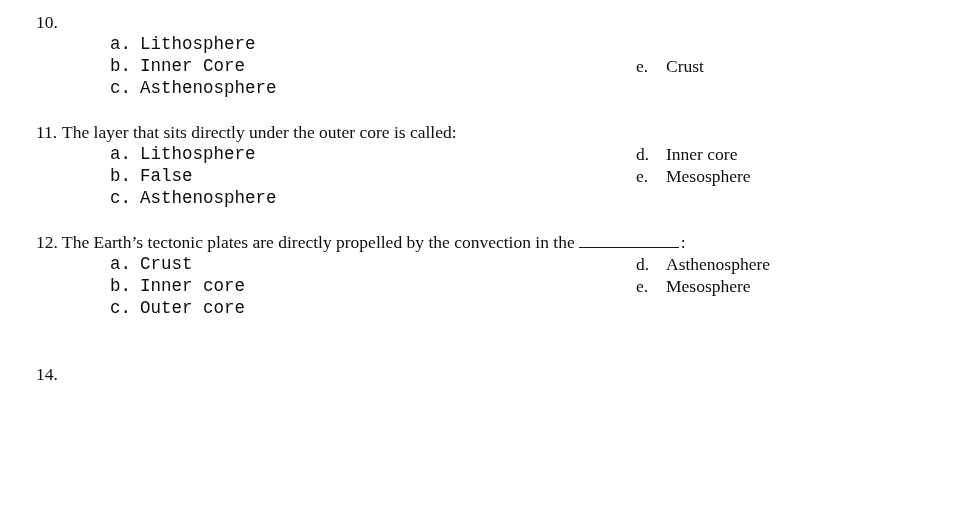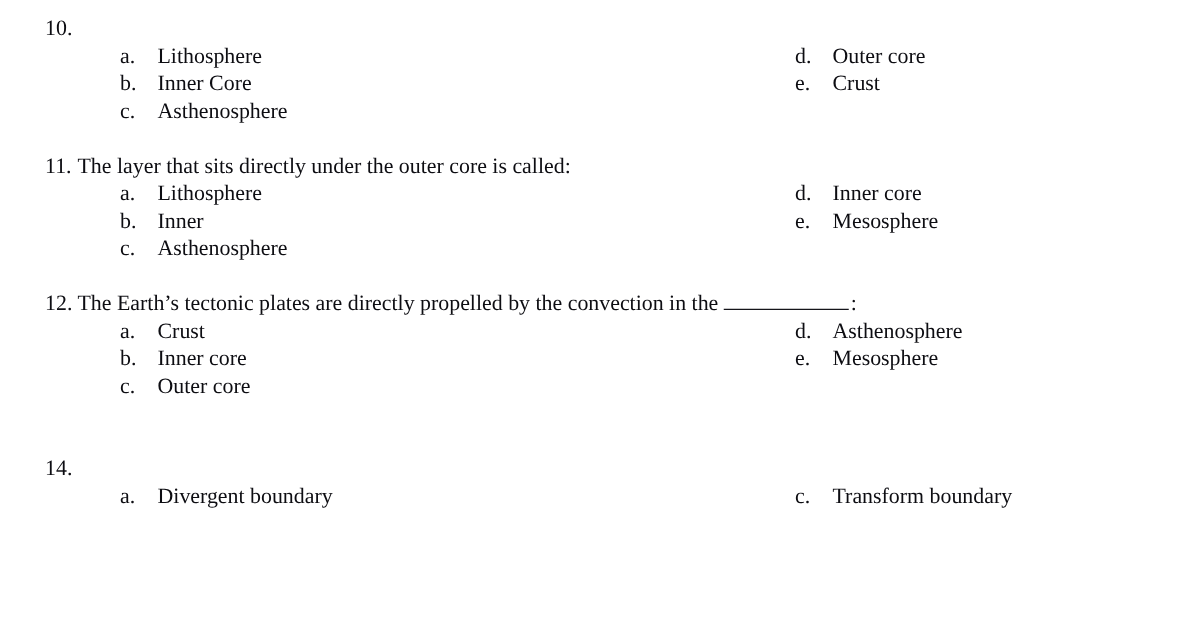--- a/index.html
+++ b/index.html
@@ -70,21 +70,21 @@
     height: 22px;
     line-height: 22px;
     font-size: 17.5px;
     white-space: nowrap;
   }
   .opt {
     position: absolute;
     top: 0;
     white-space: nowrap;
   }
-  .opt.left  { left: 96px; }
+  .opt.left  { left: 110px; font-family: Liberation Mono, monospace; }
   .opt.right { left: 636px; }
 
   .opt-letter {
     display: inline-block;
     width: 30px;
     text-align: left;
   }
   .opt-text {
     display: inline-block;
   }
@@ -100,21 +100,20 @@
 <div class="page">
   <div class="pad-top"></div>
   <div id="questions-root">
       <div class="question-block">
         <div class="stem">
           <span class="stem-number">10.</span>
         </div>
         <div class="options">
           <div class="opt-row">
             <div class="opt left"><span class="opt-letter">a.</span><span class="opt-text">Lithosphere</span></div>
-            <div class="opt right"><span class="opt-letter">d.</span><span class="opt-text">Outer core</span></div>
           </div>
           <div class="opt-row">
             <div class="opt left"><span class="opt-letter">b.</span><span class="opt-text">Inner Core</span></div>
             <div class="opt right"><span class="opt-letter">e.</span><span class="opt-text">Crust</span></div>
           </div>
           <div class="opt-row">
             <div class="opt left"><span class="opt-letter">c.</span><span class="opt-text">Asthenosphere</span></div>
           </div>
         </div>
       </div>
@@ -123,21 +122,21 @@
         <div class="stem">
           <span class="stem-number">11.</span>
           <span class="stem-text">The layer that sits directly under the outer core is called:</span>
         </div>
         <div class="options">
           <div class="opt-row">
             <div class="opt left"><span class="opt-letter">a.</span><span class="opt-text">Lithosphere</span></div>
             <div class="opt right"><span class="opt-letter">d.</span><span class="opt-text">Inner core</span></div>
           </div>
           <div class="opt-row">
-            <div class="opt left"><span class="opt-letter">b.</span><span class="opt-text">Inner</span></div>
+            <div class="opt left"><span class="opt-letter">b.</span><span class="opt-text">False</span></div>
             <div class="opt right"><span class="opt-letter">e.</span><span class="opt-text">Mesosphere</span></div>
           </div>
           <div class="opt-row">
             <div class="opt left"><span class="opt-letter">c.</span><span class="opt-text">Asthenosphere</span></div>
           </div>
         </div>
       </div>
       <div class="block-gap"></div>
       <div class="question-block">
         <div class="stem">
@@ -160,20 +159,16 @@
           </div>
         </div>
       </div>
       <div class="block-gap"></div>
       <div class="block-gap"></div>
       <div class="question-block">
         <div class="stem">
           <span class="stem-number">14.</span>
         </div>
         <div class="options">
-          <div class="opt-row">
-            <div class="opt left"><span class="opt-letter">a.</span><span class="opt-text">Divergent boundary</span></div>
-            <div class="opt right"><span class="opt-letter">c.</span><span class="opt-text">Transform boundary</span></div>
-          </div>
         </div>
       </div>
     </div>
 </div>
 
 </body></html>

